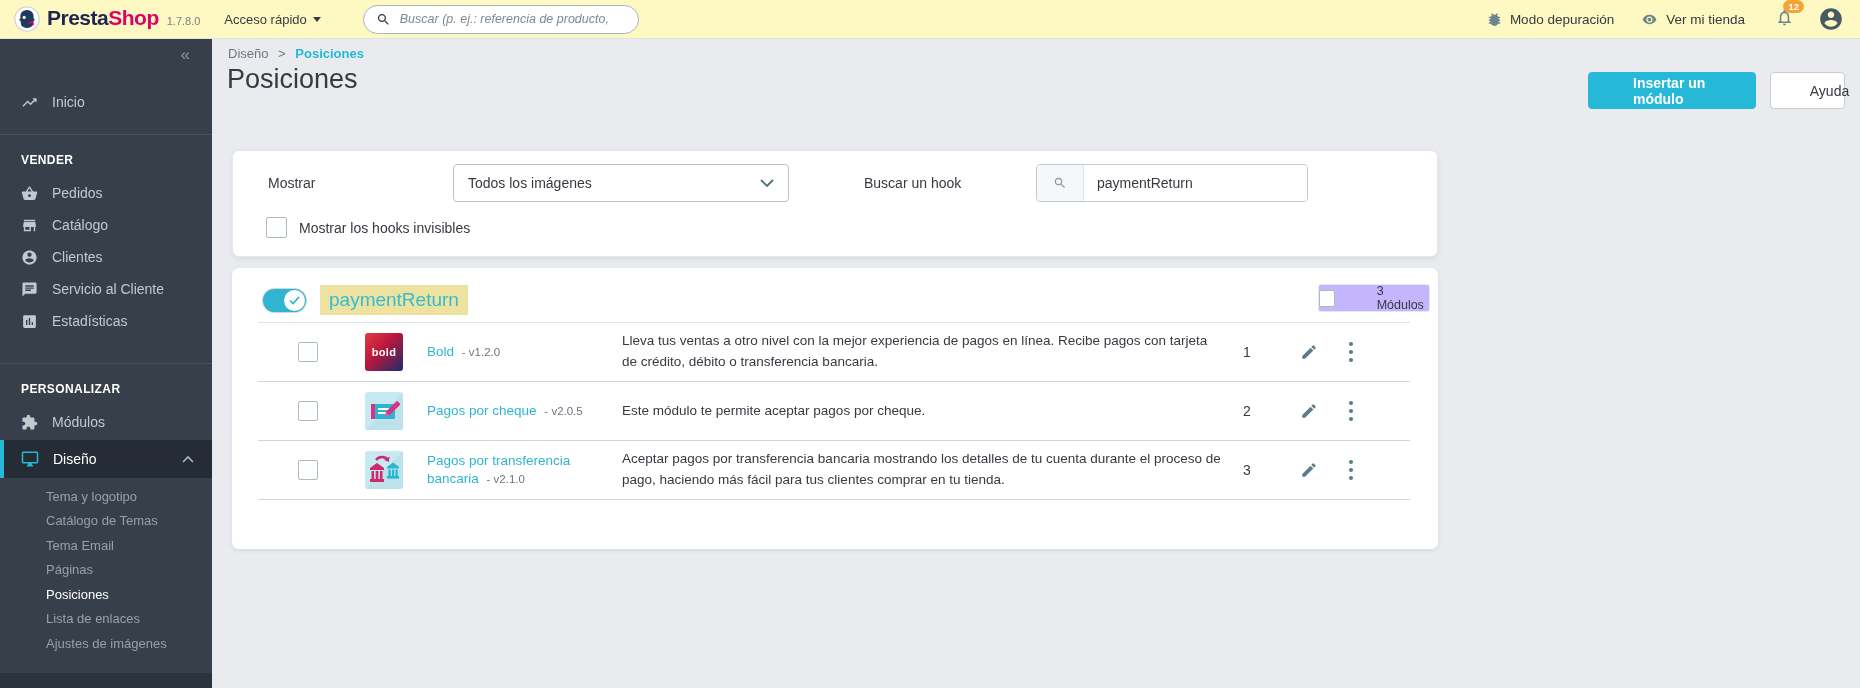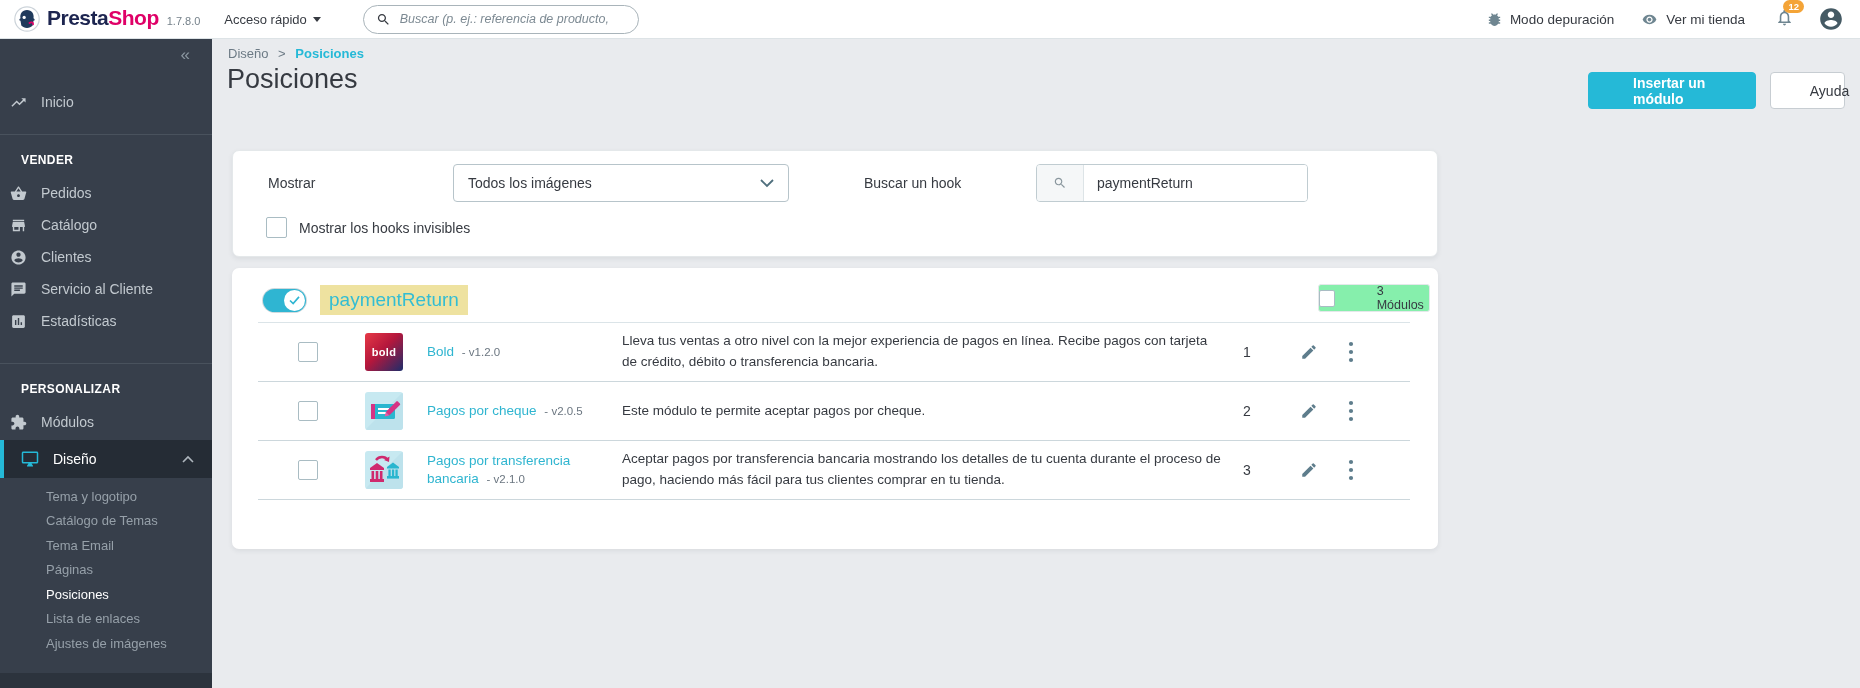--- a/index.html
+++ b/index.html
@@ -1,20 +1,20 @@
 <!DOCTYPE html>
 <html><head>
 <meta charset="utf-8">
 <style>
   html,body{margin:0;padding:0;background:#dfe2e6;}
   .screen{position:relative;width:1860px;height:688px;background:#e9ebee;overflow:hidden;
           font-family:"Liberation Sans",sans-serif;color:#363a41;}
 
   
-  .topbar{position:absolute;top:0;left:0;right:0;height:38px;background:#ffffff;
+  .topbar{position:absolute;top:0;left:0;right:0;height:38px;background:#fef9c3;
           border-bottom:1px solid #dde3e6;display:flex;align-items:center;z-index:10;}
   .brand{display:flex;align-items:baseline;margin-left:14px;cursor:pointer;}
   .brand svg{align-self:center;margin-right:7px;}
   .brand .presta{font-size:21px;font-weight:700;color:#1d2550;letter-spacing:-.5px;}
   .brand .shop{font-size:21px;font-weight:700;color:#df0067;letter-spacing:-.5px;}
   .brand .ver{font-size:11px;color:#75818a;margin-left:8px;}
   .quick{display:flex;align-items:center;margin-left:24px;font-size:13px;color:#363a41;cursor:pointer;}
   .quick .caret{width:0;height:0;border-left:4px solid transparent;border-right:4px solid transparent;
                 border-top:5px solid #363a41;margin-left:6px;}
   .topsearch{display:flex;align-items:center;margin-left:42px;width:250px;height:27px;
@@ -28,21 +28,21 @@
   .top-link svg{margin-right:7px;}
   .bell-wrap{position:relative;margin-left:30px;cursor:pointer;}
   .badge{position:absolute;top:-8px;right:-10px;background:#f4a437;color:#fff;font-size:9.5px;
          font-weight:700;border-radius:8px;padding:1px 5px;line-height:11px;}
   .avatar{margin-left:24px;cursor:pointer;display:flex;}
 
   
   .sidebar{position:absolute;top:38px;left:0;width:212px;bottom:0;background:#373f4b;}
   .collapse{height:34px;display:flex;justify-content:flex-end;align-items:center;
             padding-right:22px;color:#8b97a1;font-size:17px;cursor:pointer;}
-  .sitem{display:flex;align-items:center;height:32px;padding-left:10px;font-size:14px;
+  .sitem{display:flex;align-items:center;height:32px;padding-left:21px;font-size:14px;
          color:#c2c9cf;cursor:pointer;}
   .sitem svg{flex:none;margin-right:14px;}
   .sitem.home{margin-top:14px;margin-bottom:16px;}
   .sdivider{border-top:1px solid #49525d;margin:12px 0 0 0;}
   .shead{padding:18px 0 10px 21px;font-size:12px;font-weight:700;color:#fff;letter-spacing:.4px;}
   .sitem.active-parent{height:38px;background:#252c35;border-left:4px solid #25b9d7;
                        padding-left:17px;color:#fff;margin-top:2px;}
   .sitem.active-parent .chev{margin-left:auto;margin-right:18px;}
   .submenu{padding:6px 0 4px 0;}
   .subitem{height:24.5px;display:flex;align-items:center;padding-left:46px;font-size:13px;
@@ -86,21 +86,21 @@
   .cbox.sm{width:17px;height:17px;}
   .checkline span{margin-left:12px;font-size:14px;}
 
   
   .hook-head{position:absolute;left:31px;top:17px;display:flex;align-items:center;}
   .toggle{position:relative;width:43px;height:23px;border-radius:12px;background:#2fb5d2;
           cursor:pointer;flex:none;box-shadow:0 0 0 1px #cfd9dd;}
   .toggle .knob{position:absolute;top:1px;right:1px;width:21px;height:21px;border-radius:50%;
                 background:#fff;display:flex;align-items:center;justify-content:center;}
   .hook-name{margin-left:14px;font-size:19px;color:#33bdd3;background:#eee2a0;padding:4px 9px;}
-  .mods-badge{position:absolute;left:1086px;top:16px;width:112px;height:28px;background:#86efac;
+  .mods-badge{position:absolute;left:1086px;top:16px;width:112px;height:28px;background:#c4b5fd;
               border:1px solid #e4e8ea;border-radius:3px;display:flex;align-items:center;
               justify-content:center;box-sizing:border-box;gap:32px;}
   .mods-badge span{margin-left:10px;font-size:12.5px;color:#363a41;}
 
   
   .mtable{position:absolute;left:26px;right:28px;top:54px;border-top:1px solid #dbe4e8;}
   .mrow{display:flex;align-items:center;min-height:59px;border-bottom:1px solid #ccd7dc;
         padding:6px 0;box-sizing:border-box;}
   .c-check{margin-left:40px;flex:none;}
   .c-icon{margin-left:47px;flex:none;width:38px;height:38px;}

